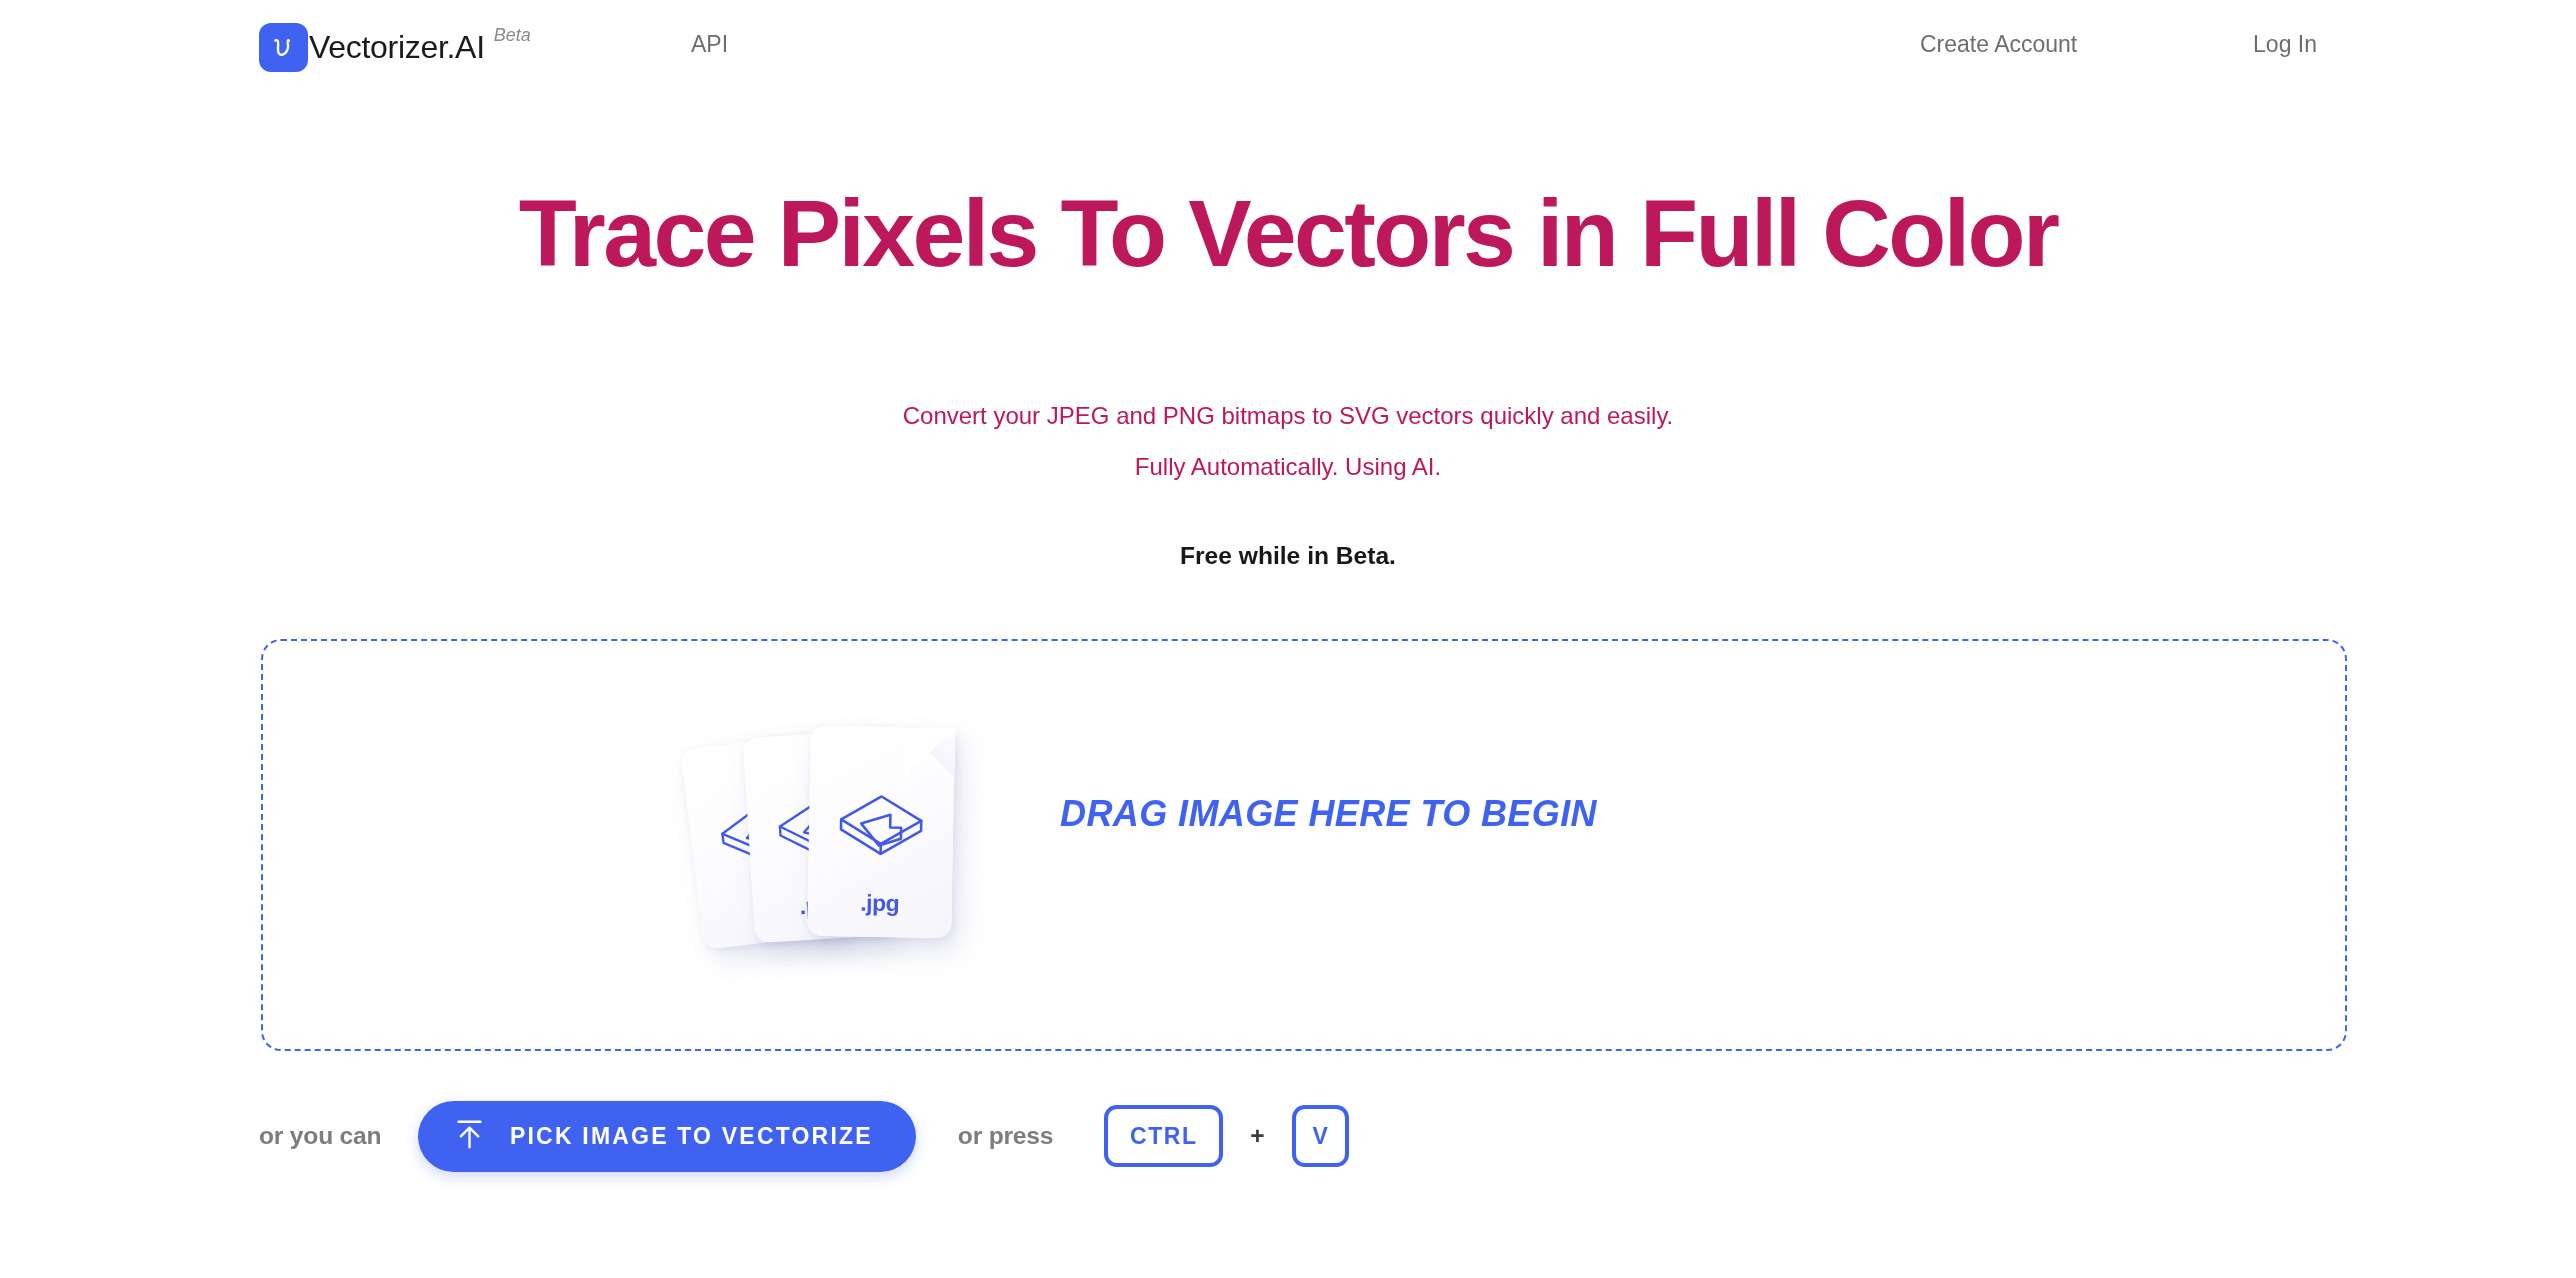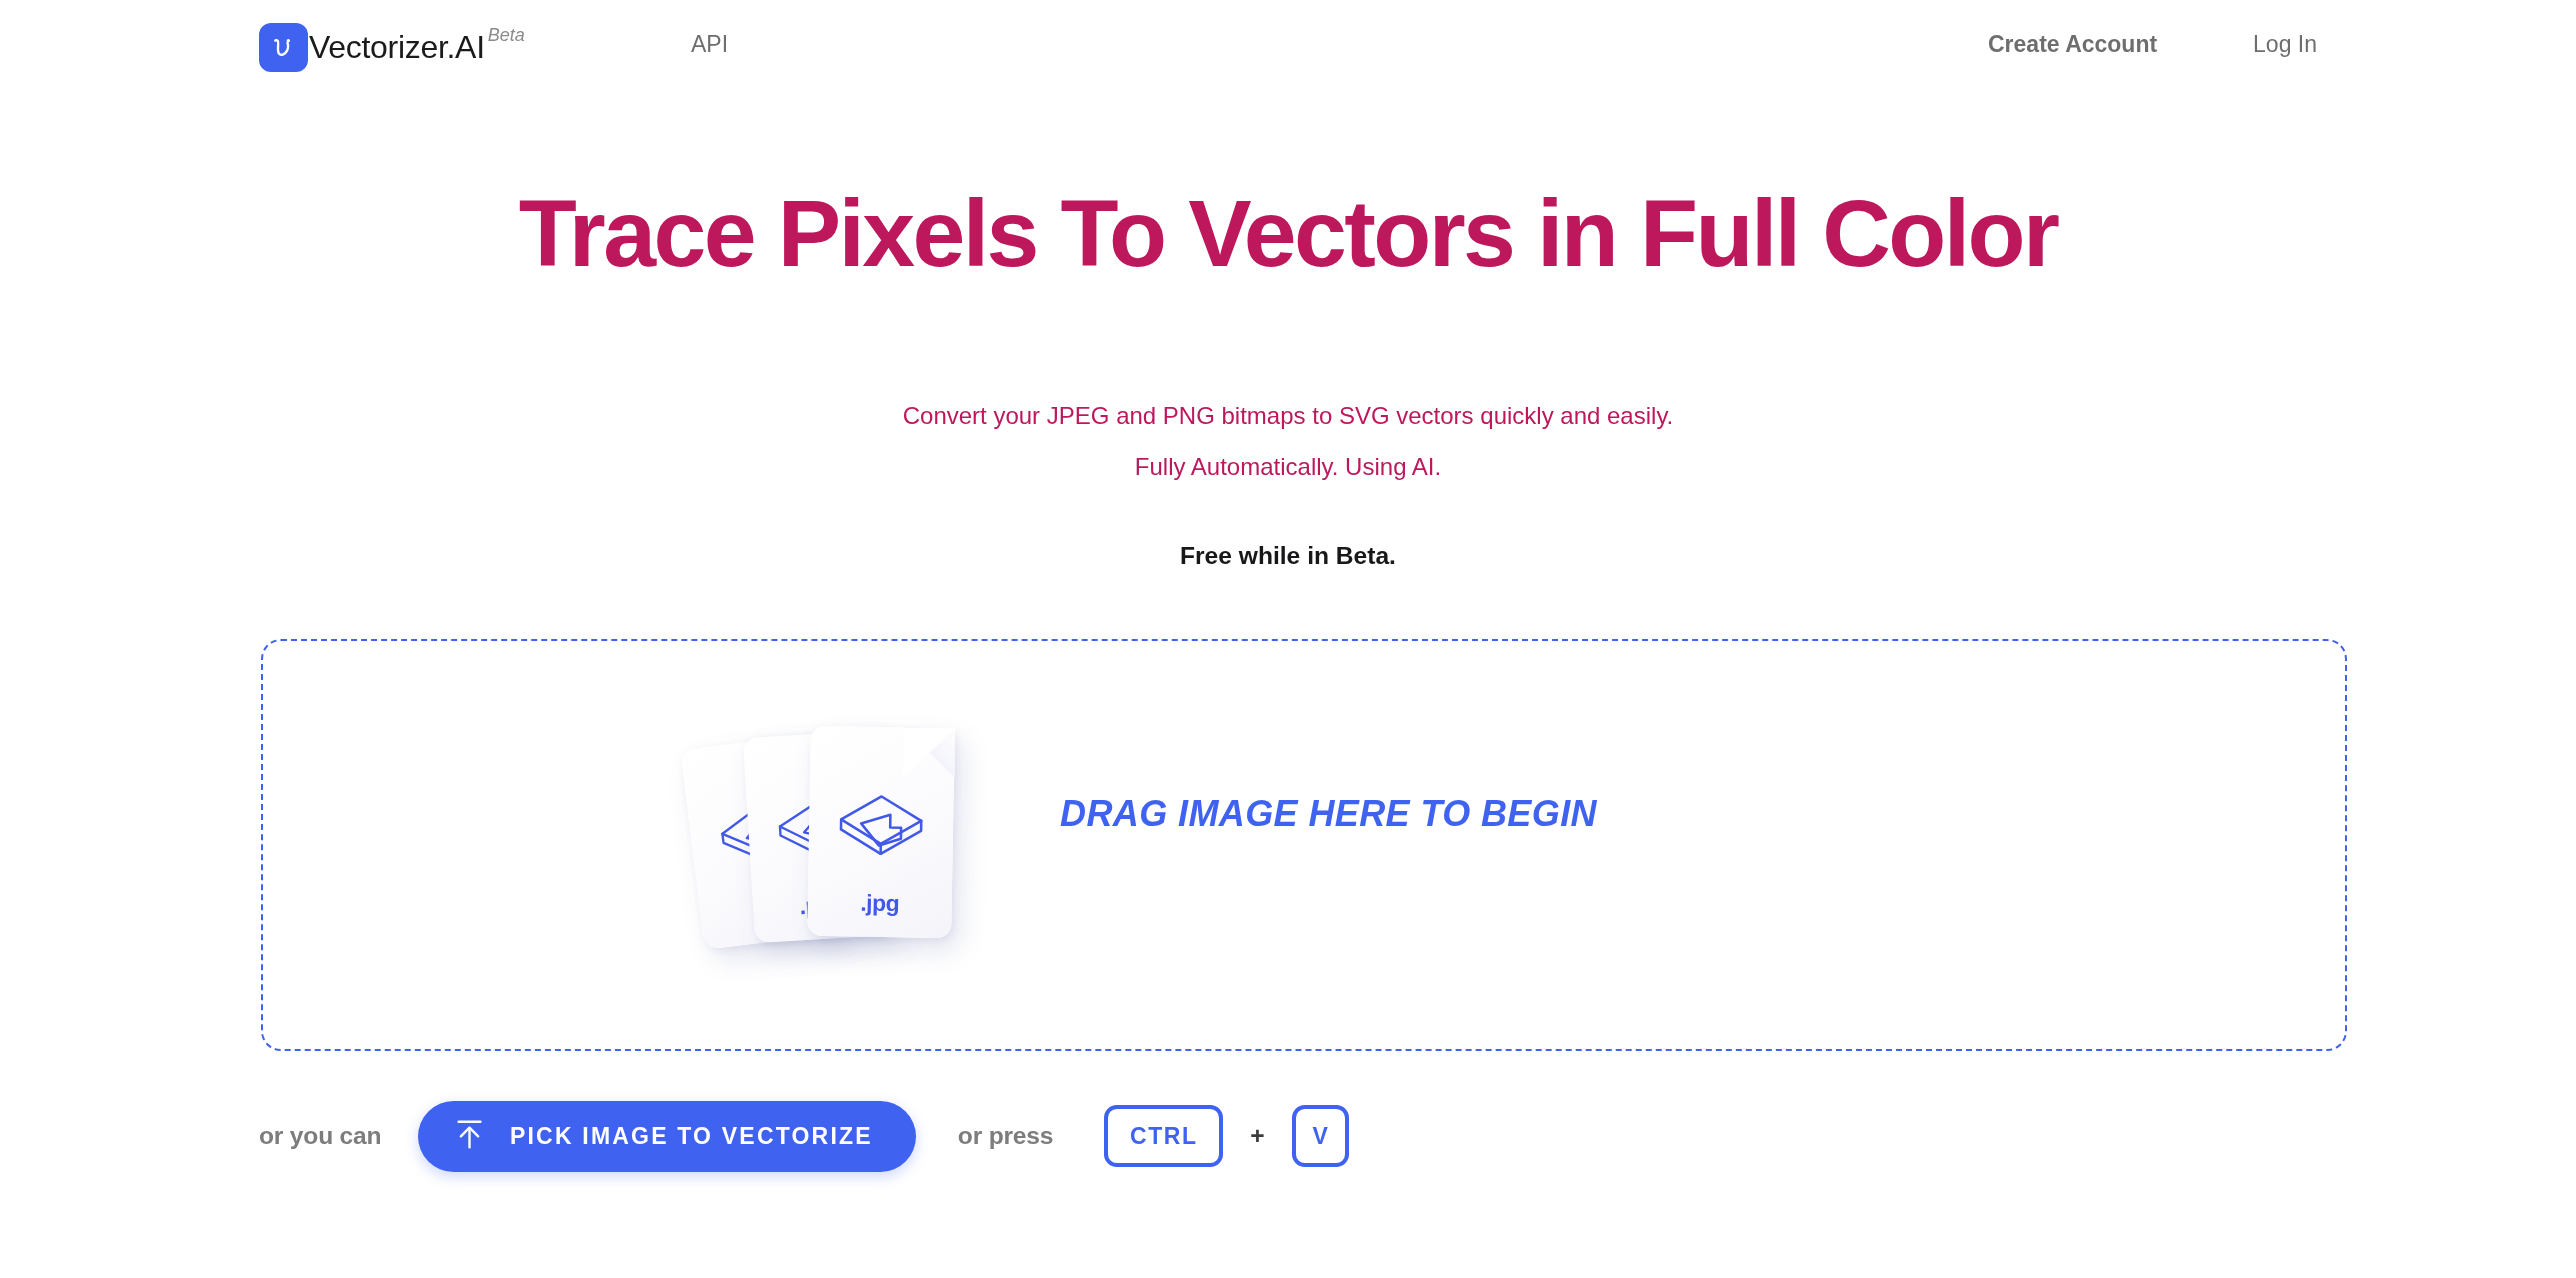--- a/index.html
+++ b/index.html
@@ -56,36 +56,36 @@
     letter-spacing: -0.3px;
     margin-left: 1px;
     line-height: 55px;
     white-space: nowrap;
   }
 
   #brand-beta {
     font-size: 18px;
     font-style: italic;
     color: #8b8b8b;
-    margin-left: 3px;
+    margin-left: 9px;
     line-height: 31px;
     white-space: nowrap;
   }
 
   .nav-link {
     position: absolute;
     font-size: 23px;
     color: #6e6e6e;
     text-decoration: none;
     white-space: nowrap;
     line-height: 31px;
     top: 29px;
   }
   #nav-api { left: 691px; }
-  #nav-create-account { left: 1988px; font-weight: bold; }
+  #nav-create-account { left: 1920px; }
   #nav-login { right: 259px; }
 
   
   #headline {
     position: absolute;
     top: 181px;
     left: 0;
     width: 2576px;
     text-align: center;
     font-size: 95px;

